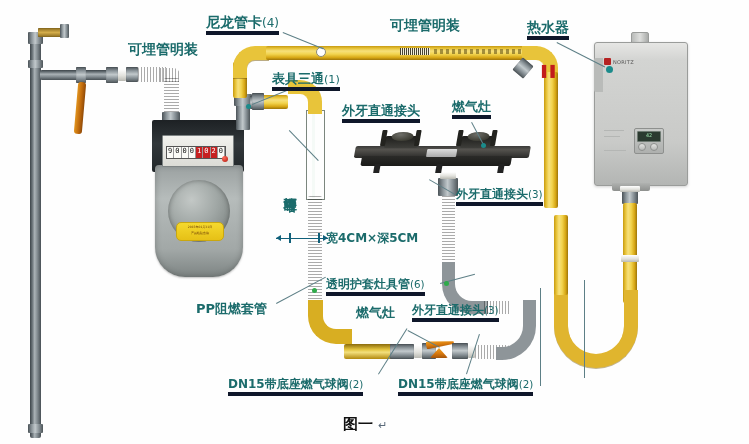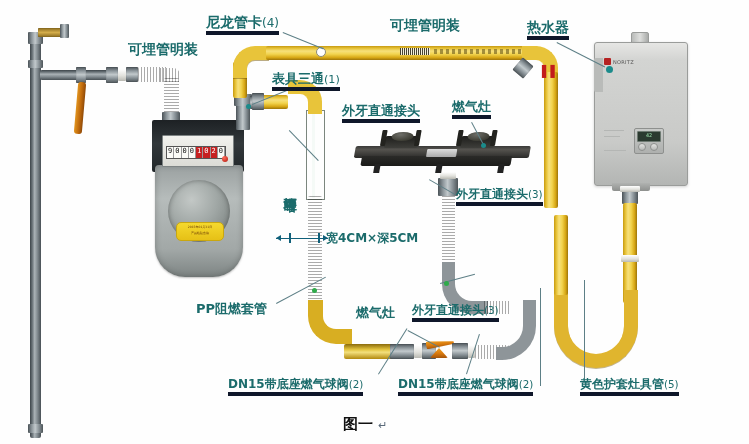--- a/index.html
+++ b/index.html
@@ -548,39 +548,39 @@
   <div class="lbl u" style="left:452px; top:100px; font-size:13px;">燃气灶</div>
 
   <div class="lbl vert" style="left:283px; top:188px; font-size:13px; height:84px;">可埋管暗埋</div>
 
   <div class="lbl" style="left:326px; top:232px; font-size:12px;">宽4CM×深5CM</div>
 
   <div class="lbl u" style="left:456px; top:188px; font-size:12px;">
     <span>外牙直通接头</span><span class="num">(3)</span>
   </div>
 
+  <div class="lbl u" style="left:326px; top:278px; font-size:12px;">
+    <span>透明护套灶具管</span><span class="num">(6)</span>
+  </div>
 
   <div class="lbl" style="left:356px; top:306px; font-size:13px;">燃气灶</div>
 
   <div class="lbl u" style="left:412px; top:304px; font-size:12px;">
     <span>外牙直通接头</span><span class="num">(3)</span>
   </div>
 
   <div class="lbl" style="left:196px; top:302px; font-size:13px;">PP阻燃套管</div>
 
   <div class="lbl u" style="left:228px; top:378px; font-size:12px;">
     <span>DN15带底座燃气球阀</span><span class="num">(2)</span>
   </div>
 
   <div class="lbl u" style="left:398px; top:378px; font-size:12px;">
     <span>DN15带底座燃气球阀</span><span class="num">(2)</span>
   </div>
 
-  <div class="lbl u" style="left:580px; top:378px; font-size:12px;">
-    <span>黄色护套灶具管</span><span class="num">(5)</span>
-  </div>
 
   <div class="caption" style="left:343px; top:415px;">
     <span>图一</span>
     <span class="ret">↵</span>
   </div>
 
 </div>
 
 </body></html>

